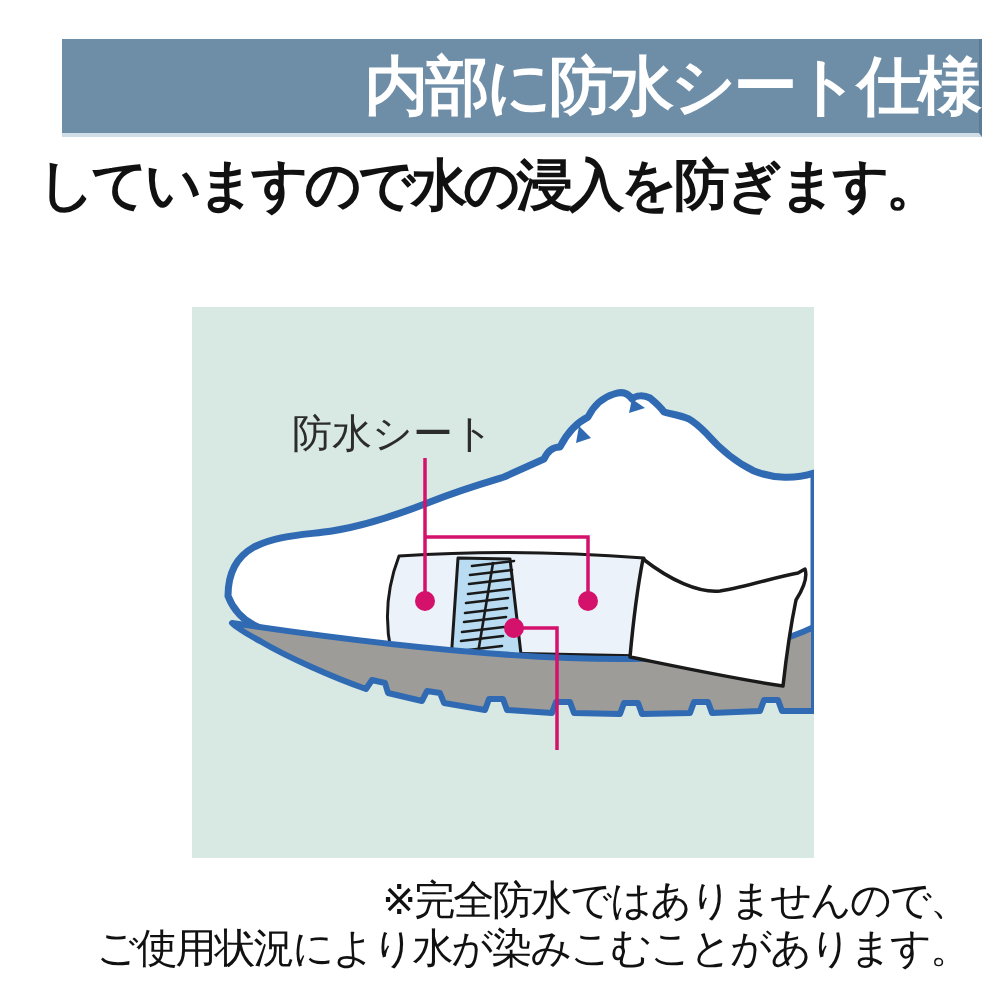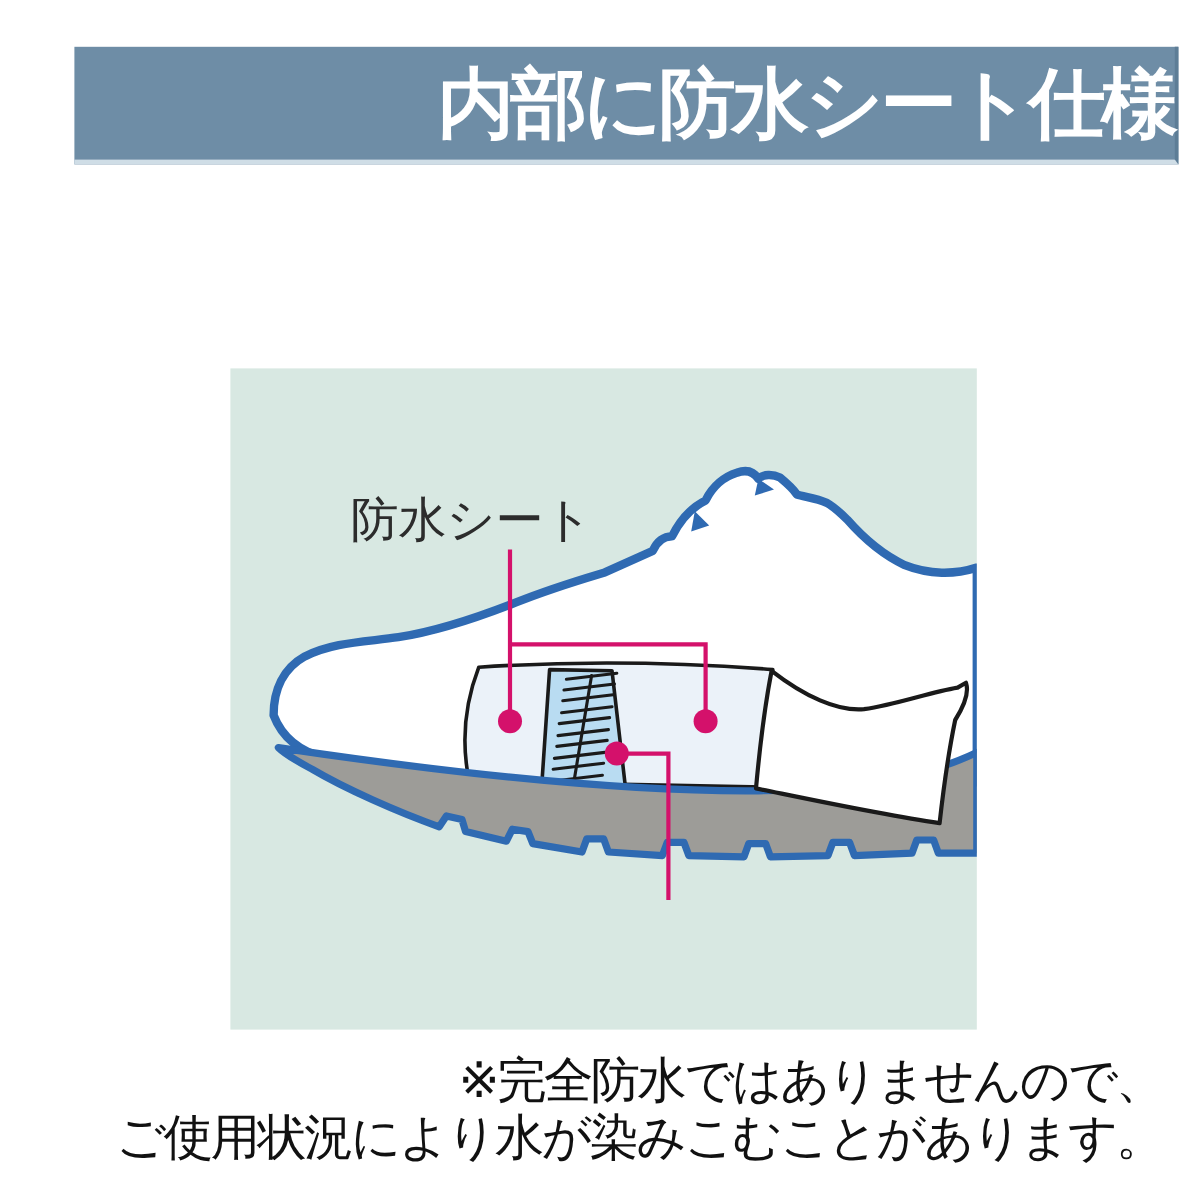--- a/index.html
+++ b/index.html
@@ -45,20 +45,21 @@
   .footnote .fn-line2{margin-left:40px;}
 </style>
 </head>
 <body>
 
 <div class="header-bar">
   <div class="title">内部に防水シート仕様</div>
 </div>
 
 <div class="description">
+  <div>していますので水の浸入を防ぎます。</div>
 </div>
 
 <div class="diagram">
   <svg width="622" height="551" viewBox="0 0 622 551">
 
     <path d="M 36,289
          C 36,268 44,250 62,240
          C 86,228 112,228 140,224
          C 172,219 205,208 238,195
          C 268,183 292,176 312,170

